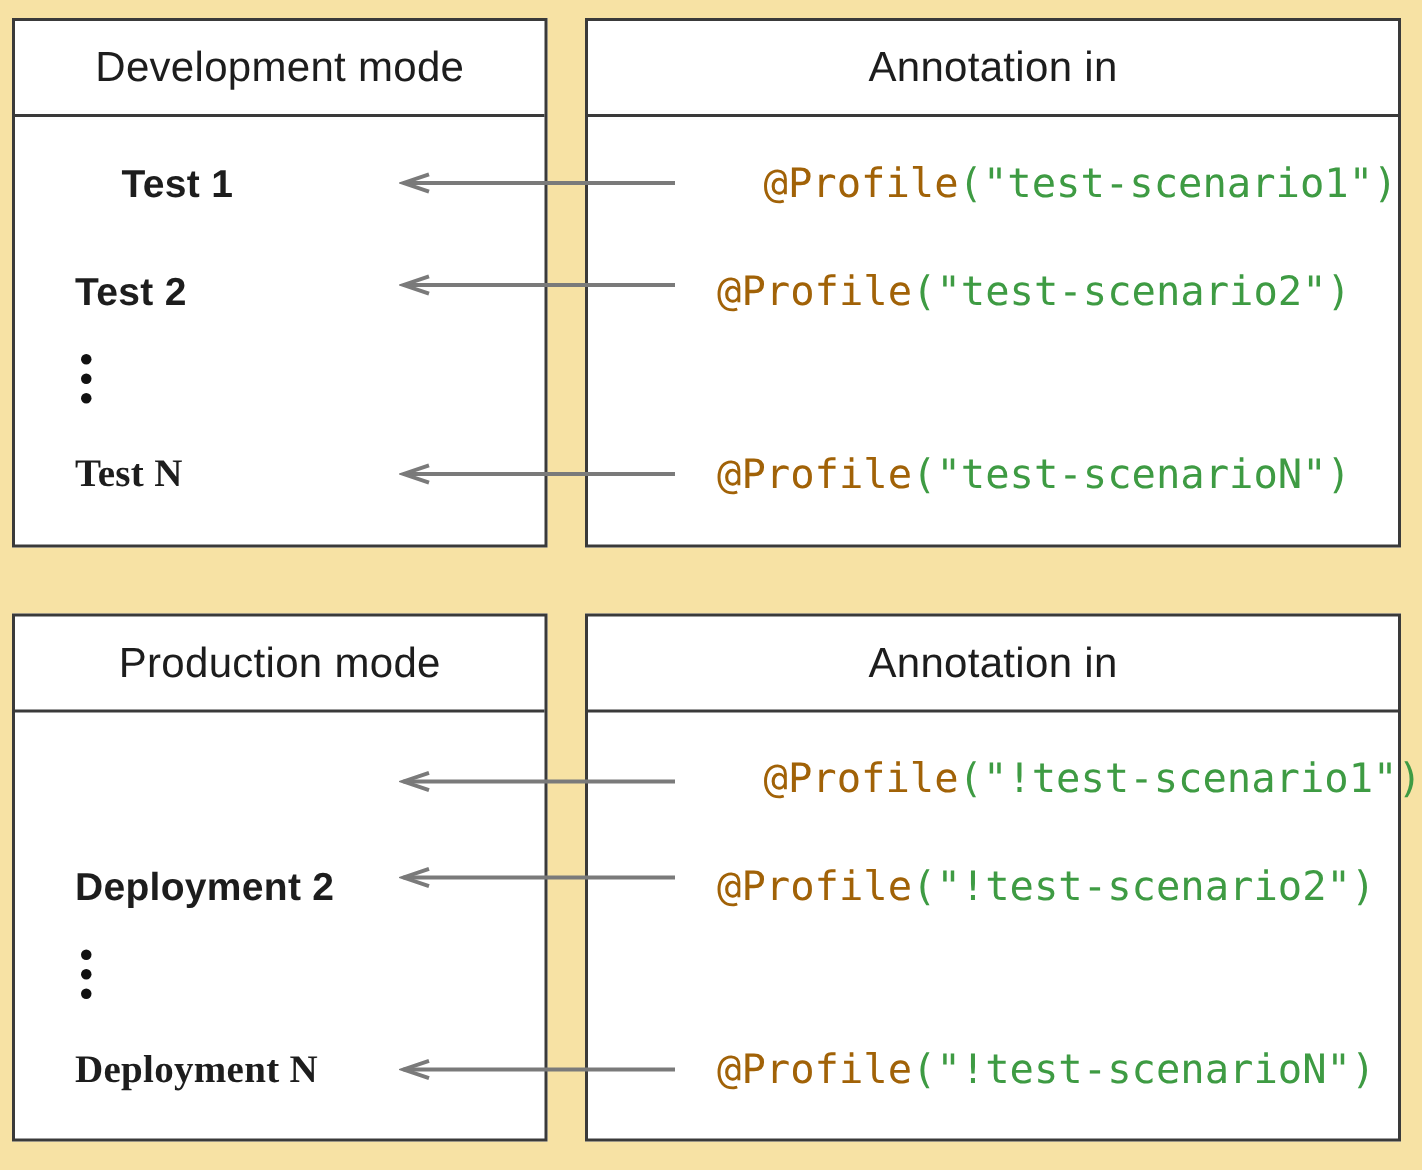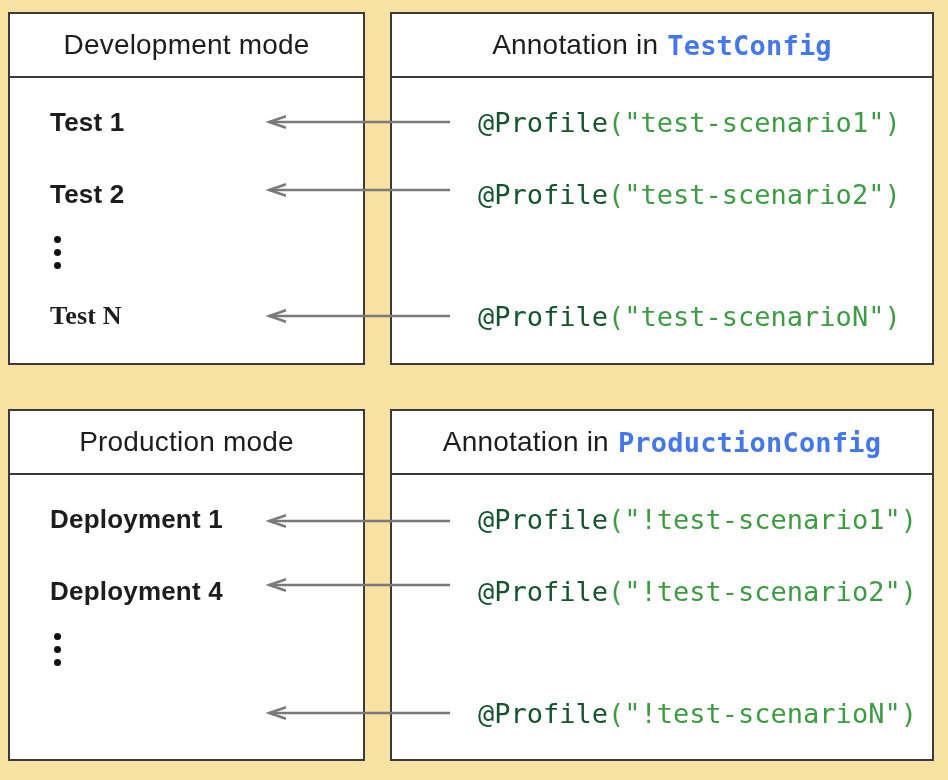--- a/index.html
+++ b/index.html
@@ -45,38 +45,38 @@
     margin-left: 9px;
     font-size: 27px;
   }
   .row {
     position: absolute;
     height: 36px;
     display: flex;
     align-items: center;
     white-space: nowrap;
   }
-  .row-1 { top: 90px; }
+  .row-1 { top: 90px; margin-left: 31px; }
   .row-2 { top: 162px; }
   .row-dots { top: 212px; }
   .row-n { top: 284px; font-family: Liberation Serif, serif; }
   .mode-label {
     left: 40px;
     font-size: 26px;
     font-weight: 700;
     color: #1D1D1D;
     letter-spacing: 0.2px;
   }
   .code-line {
     left: 86px;
     font-family: "DejaVu Sans Mono", "Liberation Mono", monospace;
     font-size: 27px;
     font-weight: 500;
   }
-  .code-keyword { color: #14532d; }
+  .code-keyword { color: #a16207; }
   .code-args { color: #3E9B43; }
   .vdots {
     left: 44px;
     flex-direction: column;
     justify-content: center;
     gap: 6px;
     height: 52px;
   }
   .vdots .dot {
     width: 7px;
@@ -106,51 +106,49 @@
       <div class="dot"></div>
       <div class="dot"></div>
       <div class="dot"></div>
     </div>
     <div class="row row-n mode-label">Test N</div>
   </div>
 
   <div class="panel panel-testcfg">
     <div class="panel-header">
       <span>Annotation in</span>
-      <span class="code-name">TestConfig</span>
     </div>
     <div class="row row-1 code-line">
       <span class="code-keyword">@Profile</span>
         <span class="code-args">("test-scenario1")</span>
     </div>
     <div class="row row-2 code-line">
       <span class="code-keyword">@Profile</span>
         <span class="code-args">("test-scenario2")</span>
     </div>
     <div class="row row-n code-line">
       <span class="code-keyword">@Profile</span>
         <span class="code-args">("test-scenarioN")</span>
     </div>
   </div>
 
   <div class="panel panel-prod">
     <div class="panel-header">Production mode</div>
-    <div class="row row-1 mode-label">Deployment 1</div>
-    <div class="row row-2 mode-label">Deployment 4</div>
+    <div class="row row-2 mode-label">Deployment 2</div>
     <div class="row row-dots vdots">
       <div class="dot"></div>
       <div class="dot"></div>
       <div class="dot"></div>
     </div>
+    <div class="row row-n mode-label">Deployment N</div>
   </div>
 
   <div class="panel panel-prodcfg">
     <div class="panel-header">
       <span>Annotation in</span>
-      <span class="code-name">ProductionConfig</span>
     </div>
     <div class="row row-1 code-line">
       <span class="code-keyword">@Profile</span>
         <span class="code-args">("!test-scenario1")</span>
     </div>
     <div class="row row-2 code-line">
       <span class="code-keyword">@Profile</span>
         <span class="code-args">("!test-scenario2")</span>
     </div>
     <div class="row row-n code-line">

